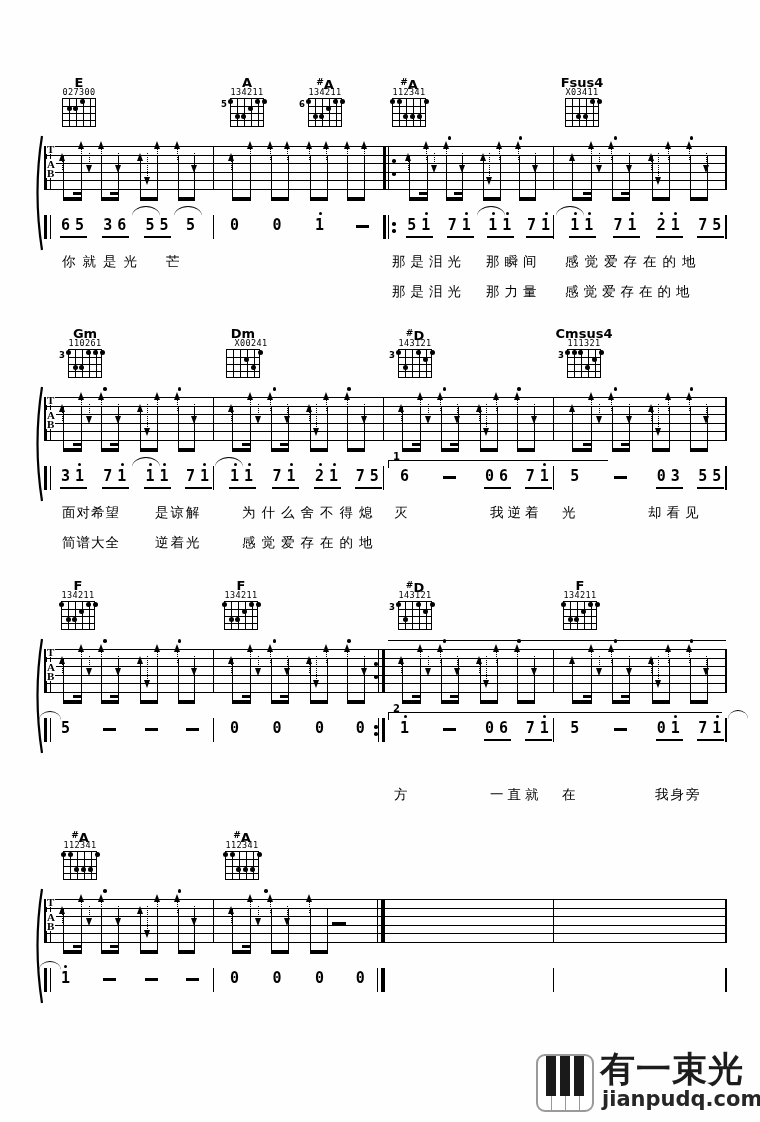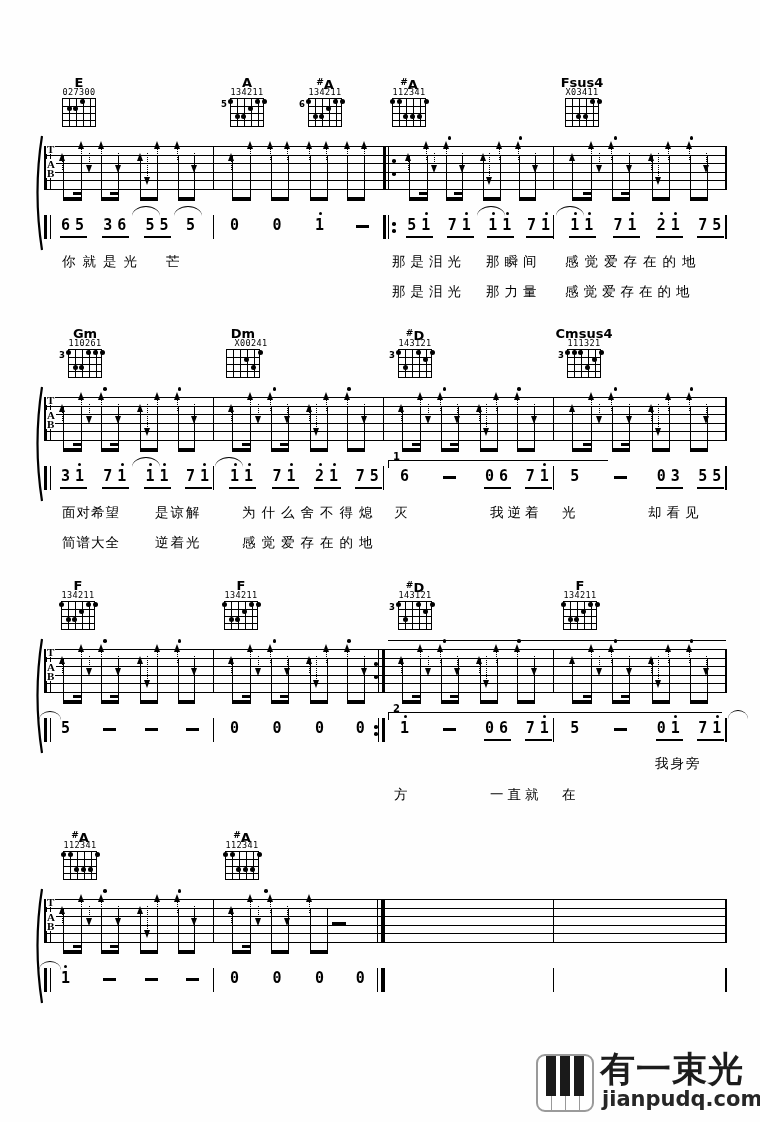--- a/index.html
+++ b/index.html
@@ -1167,21 +1167,21 @@
         </div>
         <div class="cdot" style="left: 560.8px; top: 602px;"></div>
         <div class="cdot" style="left: 588px; top: 602px;"></div>
         <div class="cdot" style="left: 594.8px; top: 602px;"></div>
         <div class="cdot" style="left: 581.2px; top: 609.25px;"></div>
         <div class="cdot" style="left: 567.6px; top: 616.5px;"></div>
         <div class="cdot" style="left: 574.4px; top: 616.5px;"></div>
         <div class="lyr" style="left: 394px; top: 787px; letter-spacing: 1.5px;">方</div>
         <div class="lyr" style="left: 490px; top: 787px; letter-spacing: 4px;">一直就</div>
         <div class="lyr" style="left: 562px; top: 787px; letter-spacing: 1.5px;">在</div>
-        <div class="lyr" style="left: 655px; top: 756px; letter-spacing: 2px;">我身旁</div>
+        <div class="lyr" style="left: 655px; top: 787px; letter-spacing: 2px;">我身旁</div>
       </div>
       <div style="left: 0px; top: 0px;">
         <svg width="12" height="118" style="left: 32px; top: 887px;">
           <path d="M10,2 Q1,58 10,116" stroke="#000" stroke-width="2.2" fill="none"></path>
         </svg>
         <div class="sline" style="left: 44px; top: 899px; width: 682px;"></div>
         <div class="sline" style="left: 44px; top: 908px; width: 682px;"></div>
         <div class="sline" style="left: 44px; top: 916px; width: 682px;"></div>
         <div class="sline" style="left: 44px; top: 925px; width: 682px;"></div>
         <div class="sline" style="left: 44px; top: 933px; width: 682px;"></div>

